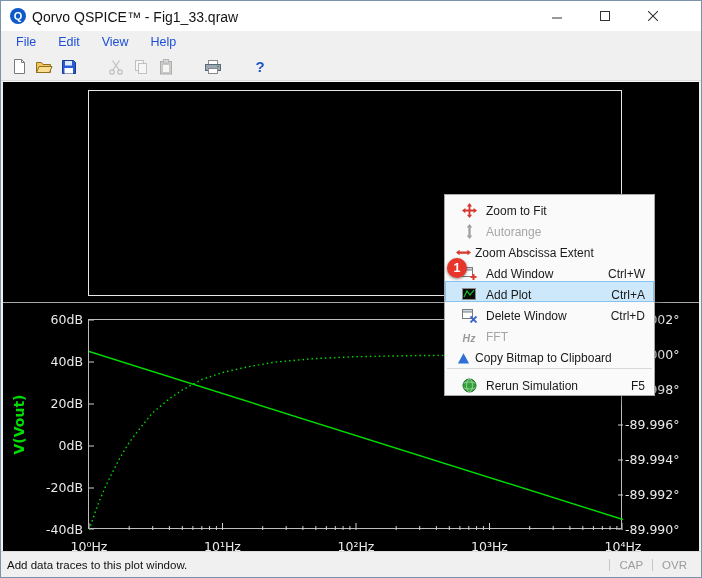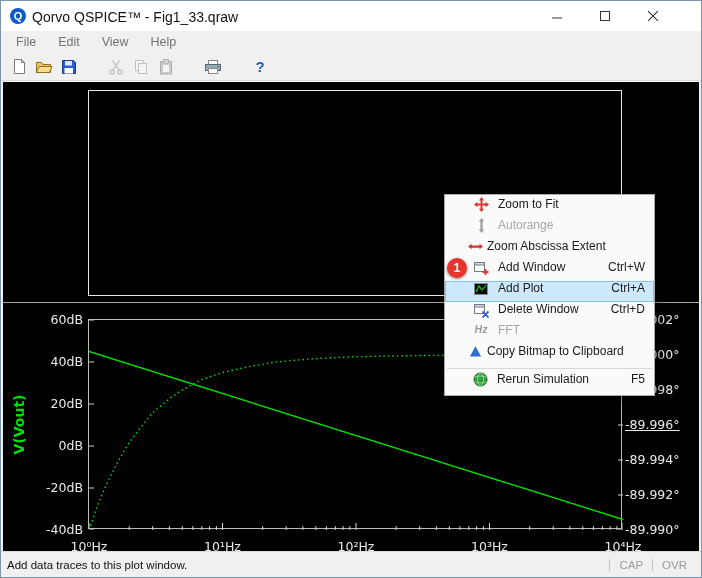--- a/index.html
+++ b/index.html
@@ -15,21 +15,21 @@
     position:absolute; left:9px; top:7px; width:16px; height:16px; border-radius:50%;
     background:#0d59c9; color:#fff; font-size:11px; font-weight:bold;
     display:flex; align-items:center; justify-content:center;
   }
   .title-text { position:absolute; left:31px; top:8px; font-size:14px; color:#141414; white-space:nowrap; }
   .win-btns { position:absolute; right:24px; top:0; height:30px; display:flex; }
   .win-btn { width:48px; height:30px; display:flex; align-items:center; justify-content:center; }
   .win-btn svg { display:block; }
   
   .menubar { height:22px; background:#f0f0f0; display:flex; align-items:stretch; padding-left:4px; }
-  .menu-item { padding:0 11px; font-size:12.5px; color:#737373; display:flex; align-items:center; }
+  .menu-item { padding:0 11px; font-size:12.5px; color:#1d4ed8; display:flex; align-items:center; }
   
   .toolbar { height:28px; background:#f0f0f0; border-bottom:1px solid #dadada; display:flex; align-items:center; padding-left:6px; }
   .tbtn { width:24px; height:24px; display:flex; align-items:center; justify-content:center; margin-right:1px; }
   .tbtn svg { display:block; }
   .tbtn.disabled { opacity:.45; filter:grayscale(85%); }
   .tspace { width:22px; height:1px; }
   .help-glyph { color:#1d56c8; font-weight:bold; font-size:15px; }
   
   .client {
     position:absolute; left:2px; right:2px; top:80px; bottom:18px;
@@ -50,21 +50,21 @@
     position:absolute; left:-86px; top:334px; width:204px; height:17px;
     transform:rotate(-90deg); text-align:center;
     color:#00dd00; font-weight:bold; font-size:14px; font-family:"DejaVu Sans", sans-serif;
   }
   
   .ctxmenu {
     position:absolute; left:443px; top:193px; width:211px; z-index:40;
     background:#fafafa; border:1px solid #a8a8a8; padding:2px 0;
     box-shadow:4px 4px 9px rgba(0,0,0,.38); font-size:12px; color:#1a1a1a;
   }
-  .mi { height:21px; display:flex; align-items:flex-start; padding:0 9px 0 23px; }
+  .mi { height:21px; display:flex; align-items:flex-end; padding:0 9px 0 11px; }
   .mi.selected { background:#cde8fb; box-shadow:inset 0 0 0 1px #86c3ee; }
   .mi.disabled { color:#a6a6a6; }
   .mico { width:26px; display:flex; justify-content:center; align-items:center; }
   .mico svg { display:block; }
   .mlabel { margin-left:4px; flex:1; white-space:nowrap; }
   .mshort { margin-left:14px; min-width:42px; text-align:right; white-space:nowrap; }
   .msep { height:1px; background:#d8d8d8; margin:3px 2px; }
   .fft-glyph { color:#9a9a9a; font-size:10.5px; font-style:italic; font-weight:bold; }
   
   .step-badge {
@@ -235,21 +235,21 @@
     <div class="vout-label">V(Vout)</div>
   <div class="ax-label ax-left" style="top: 230px;">60dB</div>
       <div class="ax-label ax-left" style="top: 272px; text-align: right;">40dB</div>
       <div class="ax-label ax-left" style="top: 314px;">20dB</div>
       <div class="ax-label ax-left" style="top: 356px;">0dB</div>
       <div class="ax-label ax-left" style="top: 398px;">-20dB</div>
       <div class="ax-label ax-left" style="top: 440px;">-40dB</div>
       <div class="ax-label ax-right" style="top: 230px;">-90.002°</div>
       <div class="ax-label ax-right" style="top: 265px;">-90.000°</div>
       <div class="ax-label ax-right" style="top: 300px;">-89.998°</div>
-      <div class="ax-label ax-right" style="top: 335px; text-decoration: underline;">-89.996°</div>
+      <div class="ax-label ax-right" style="top: 335px;">-89.996°</div>
       <div class="ax-label ax-right" style="top: 370px;">-89.994°</div>
       <div class="ax-label ax-right" style="top: 405px;">-89.992°</div>
       <div class="ax-label ax-right" style="top: 440px;">-89.990°</div>
       <div class="ax-label ax-x" style="left: 41px;">10⁰Hz</div>
       <div class="ax-label ax-x" style="left: 174.5px;">10¹Hz</div>
       <div class="ax-label ax-x" style="left: 308px;">10²Hz</div>
       <div class="ax-label ax-x" style="left: 441.5px;">10³Hz</div>
       <div class="ax-label ax-x" style="left: 575px;">10⁴Hz</div>
     </div>
 

